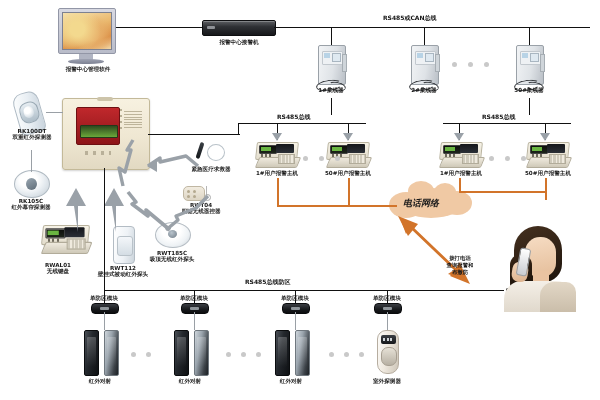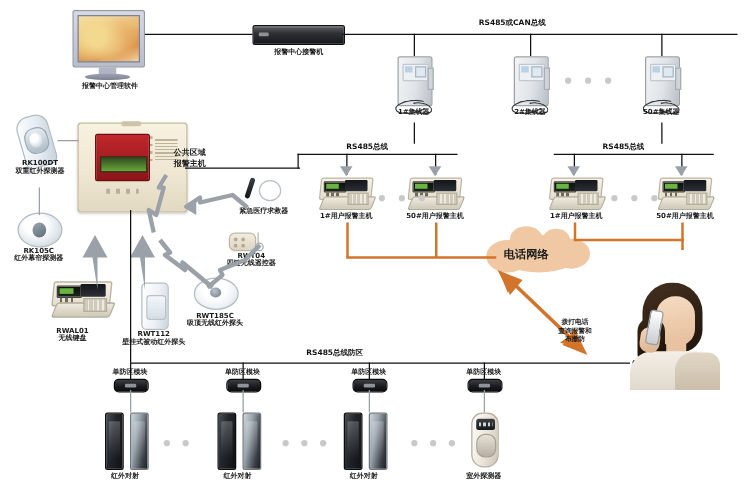--- a/index.html
+++ b/index.html
@@ -408,22 +408,20 @@
 
   <div class="panel" style="left:62px;top:98px;">
     <div class="tab"></div>
     <div class="redzone">
       <div class="lcd"></div>
     </div>
     <div class="leds"></div>
     <div class="vents"></div>
     <div class="btns"></div>
   </div>
-  <div class="lbl" style="left:139px;top:118px;width:56px;text-align:left;font-size:6.4px;line-height:9px;">公共区域
-报警主机</div>
 
   <div class="wire wire-h" style="left:148px;top:134px;width:92px;"></div>
   <div class="wire wire-v" style="left:238px;top:123px;height:12px;"></div>
 
   <div class="pir-wall" style="left:16px;top:92px;">
     <div class="lens"></div>
   </div>
   <div class="thin" style="left:46px;top:112px;width:17px;height:1px;background:#9aa0a6;"></div>
   <div class="lbl" style="left:2px;top:128px;width:60px;">RK100DT</div>
   <div class="lbl" style="left:2px;top:134px;width:60px;">双重红外探测器</div>
@@ -567,21 +565,21 @@
   </div>
   <div class="dotrow" style="left:329px;top:352px;gap:10px;">
     <div class="dot"></div>
     <div class="dot"></div>
     <div class="dot"></div>
   </div>
 
   <div class="cloud" style="left:398px;top:188px;"></div>
   <div class="cloud-b1" style="left:408px;top:181px;"></div>
   <div class="cloud-b2" style="left:434px;top:183px;"></div>
-  <div class="cloud-txt" style="left:403px;top:197px;">电话网络</div>
+  <div class="cloud-txt" style="left:403px;top:197px;font-style:italic;">电话网络</div>
 
   <div class="wire wire-orange wire-v" style="left:277px;top:178px;height:28px;width:1.6px;"></div>
   <div class="wire wire-orange wire-h" style="left:277px;top:205px;width:120px;height:1.6px;"></div>
   <div class="wire wire-orange wire-v" style="left:348px;top:178px;height:28px;width:1.6px;"></div>
   <div class="wire wire-orange wire-v" style="left:459px;top:178px;height:14px;width:1.6px;"></div>
   <div class="wire wire-orange wire-v" style="left:545px;top:178px;height:22px;width:1.6px;"></div>
   <div class="wire wire-orange wire-h" style="left:459px;top:191px;width:88px;height:1.6px;"></div>
 
   <svg style="position:absolute;left:392px;top:212px;width:110px;height:78px;" viewBox="0 0 110 78">
     <path d="M18 10 L8 6 L14 22 L18 16 L62 58 L56 62 L74 68 L68 50 L64 56 L20 14 Z" fill="#d2742a"></path>

